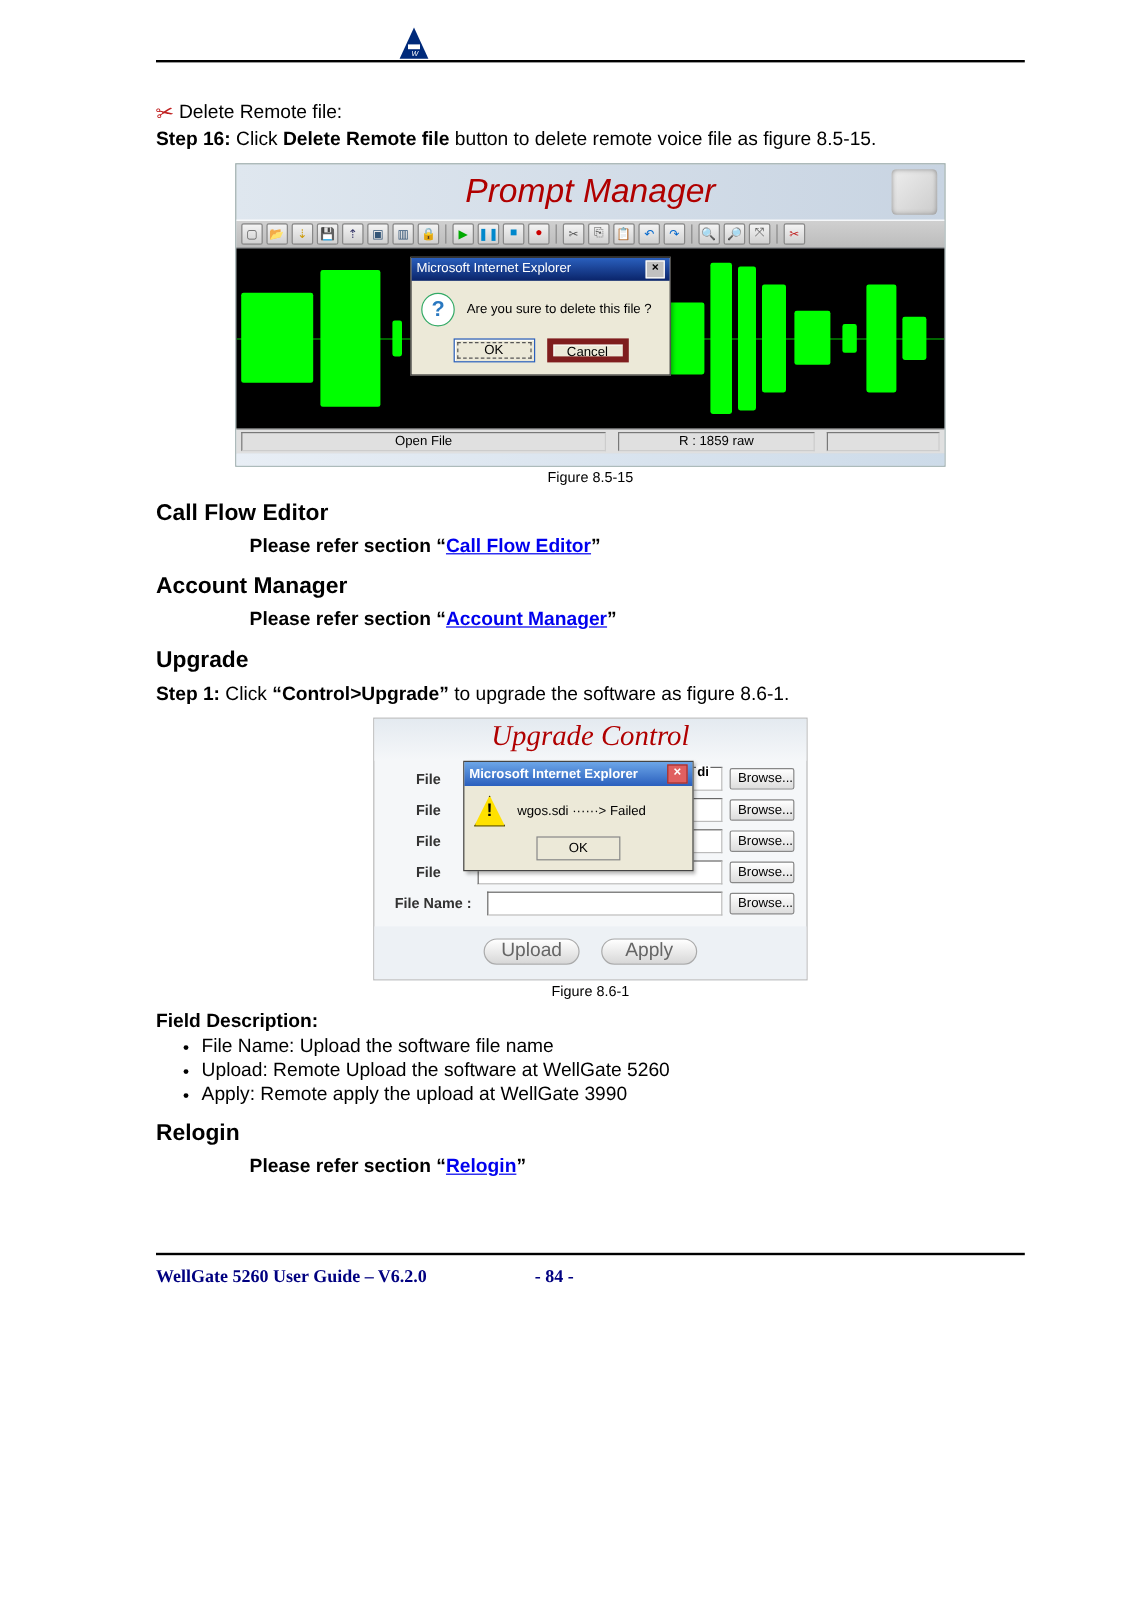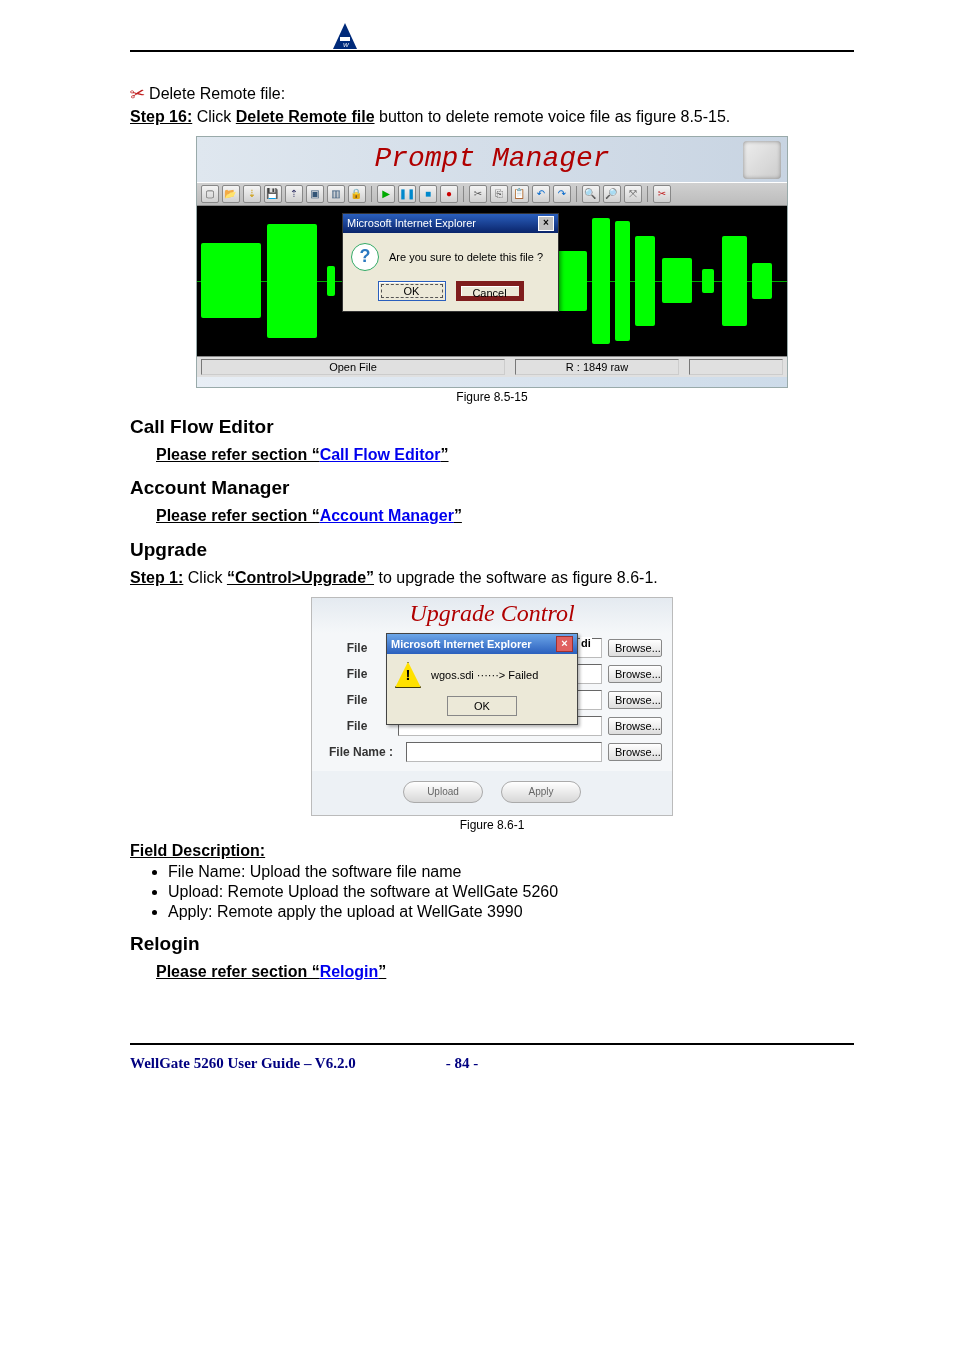--- a/index.html
+++ b/index.html
@@ -28,27 +28,27 @@
   .scissors-line {
     display: flex;
     align-items: center;
     gap: 4px;
     margin-top: 10px;
   }
   .body-text {
     font-size: 16px;
     line-height: 1.35;
   }
-  .bold { font-weight: bold; text-decoration: underline; }
+  .bold { font-weight: bold; }
   .h2 {
     font-size: 19px;
     font-weight: bold;
     margin: 12px 0 6px 0;
   }
-  .indent1 { margin-left: 26px; }
+  .indent1 { margin-left: 78px; }
   a.doclink { color: #0000EE; text-decoration: underline; }
   figure { margin: 8px 0; text-align: center; }
   figcaption { font-size: 12px; margin-top: 2px; }
   ul.bullets { margin: 2px 0 10px 38px; padding: 0; }
   ul.bullets li { margin: 2px 0; font-size: 16px; }
   .footer-line { border-top: 2px solid #000; margin-top: 60px; padding-top: 10px; }
   .footer {
     font-family: "Times New Roman", serif;
     font-size: 15px;
     font-weight: bold;
@@ -60,21 +60,21 @@
 
   
   .pm-box {
     width: 590px;
     margin: 4px auto 0 auto;
     background: linear-gradient(to right, #dfe7ef, #c8d4e2);
     border: 1px solid #9aa;
     position: relative;
   }
   .pm-title {
-    font-family: Liberation Mono, monospace;
+    font-family: Liberation Sans, sans-serif;
     font-style: italic;
     font-size: 28px;
     color: #b00000;
     padding: 6px 0 8px 0;
     text-align: center;
     position: relative;
   }
   .pm-corner {
     position: absolute; right: 6px; top: 4px;
     width: 38px; height: 38px;
@@ -192,21 +192,21 @@
     width:24px; height:24px;
     background:#ffe100;
     clip-path: polygon(50% 0, 100% 100%, 0 100%);
     display:flex; align-items:center; justify-content:center;
     color:#000; font-weight:bold; font-size:15px;
     border:1px solid #000;
   }
   .up-dlg-btns { text-align:center; padding: 0 0 8px 0; }
   .up-okbtn { width:70px; height:20px; background:#ece9d8; border:1px solid #888; font-size:11px; }
   .up-actions { display:flex; gap:18px; justify-content:center; padding:10px 0 12px 0; background:#edf1f5; }
-  .up-pill { width:80px; height:22px; font-size:10px; color:#666; background:linear-gradient(#fff,#d7d7d7); border:1px solid #aaa; border-radius:11px; }
+  .up-pill { width:80px; height:22px; font-size:16px; color:#666; background:linear-gradient(#fff,#d7d7d7); border:1px solid #aaa; border-radius:11px; }
 
 </style>
 </head>
 <body>
 
 <div class="page">
 
   <div class="top-divider">
     <svg class="top-logo" viewBox="0 0 40 40">
       <path d="M8 32 L20 6 L32 32" fill="#002a7a"></path>
@@ -281,21 +281,21 @@
             <span>Are you sure to delete this file ?</span>
           </div>
           <div class="pm-dlg-btns">
             <button class="pm-winbtn def">OK</button>
             <button class="pm-winbtn">Cancel</button>
           </div>
         </div>
       </div>
       <div class="pm-status">
         <div class="cell wide">Open File</div>
-        <div class="cell" style="width:150px">R : 1849 raw</div>
+        <div class="cell" style="width:150px">R : 1859 raw</div>
         <div class="cell" style="width:80px"></div>
       </div>
       <div class="pm-foot-gradient"></div>
     </div>
     <figcaption>Figure 8.5-15</figcaption>
   </figure>
 
   <div class="h2">Call Flow Editor</div>
   <div class="body-text indent1">
     <span class="bold">Please refer section “</span><a href="#" class="doclink bold">Call Flow Editor</a><span class="bold">”</span>

